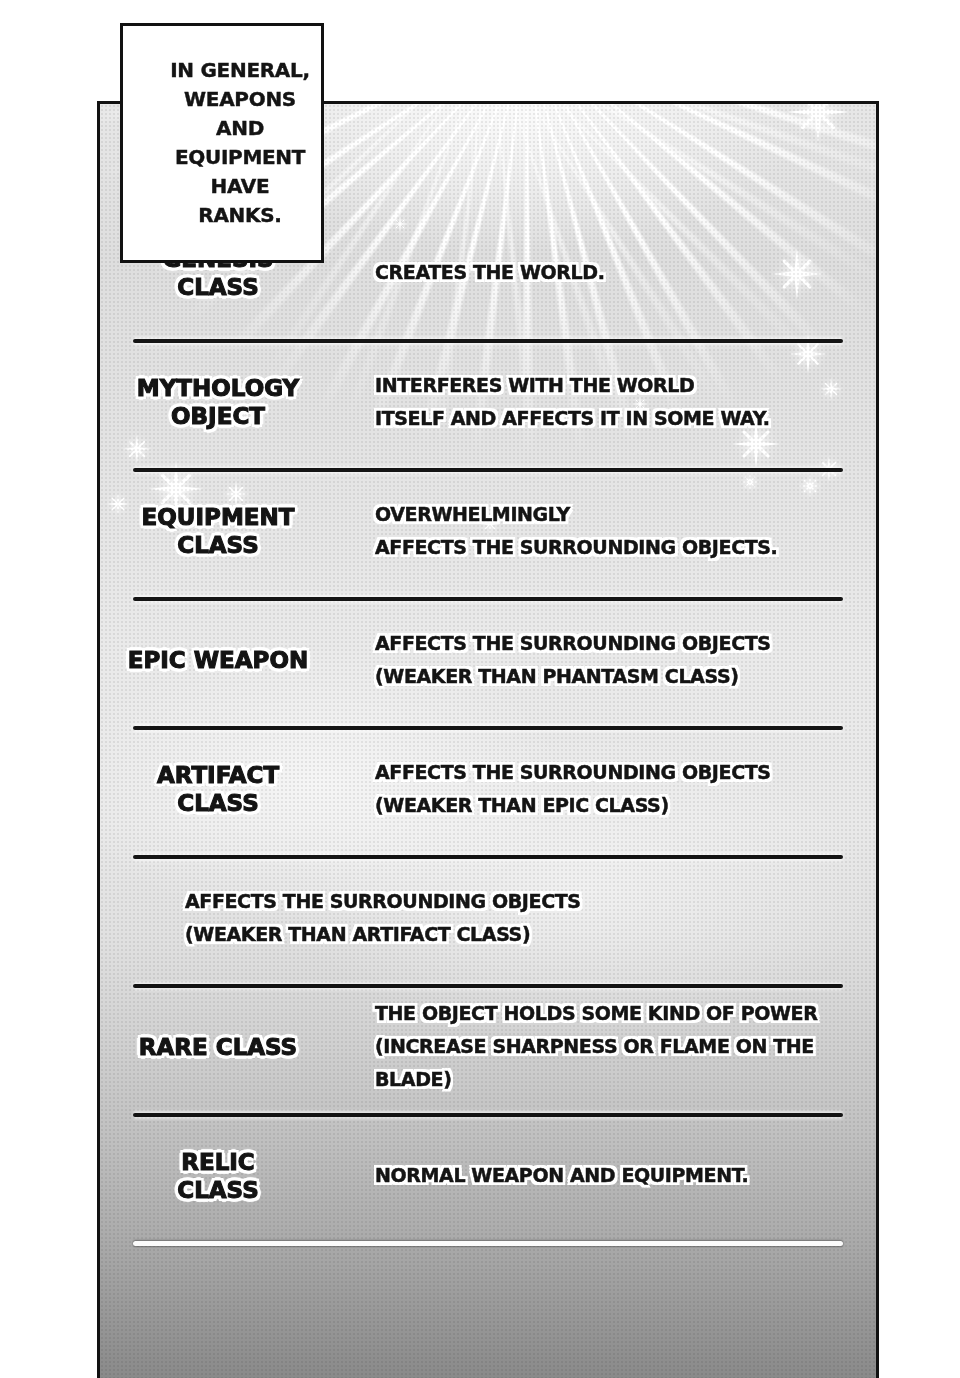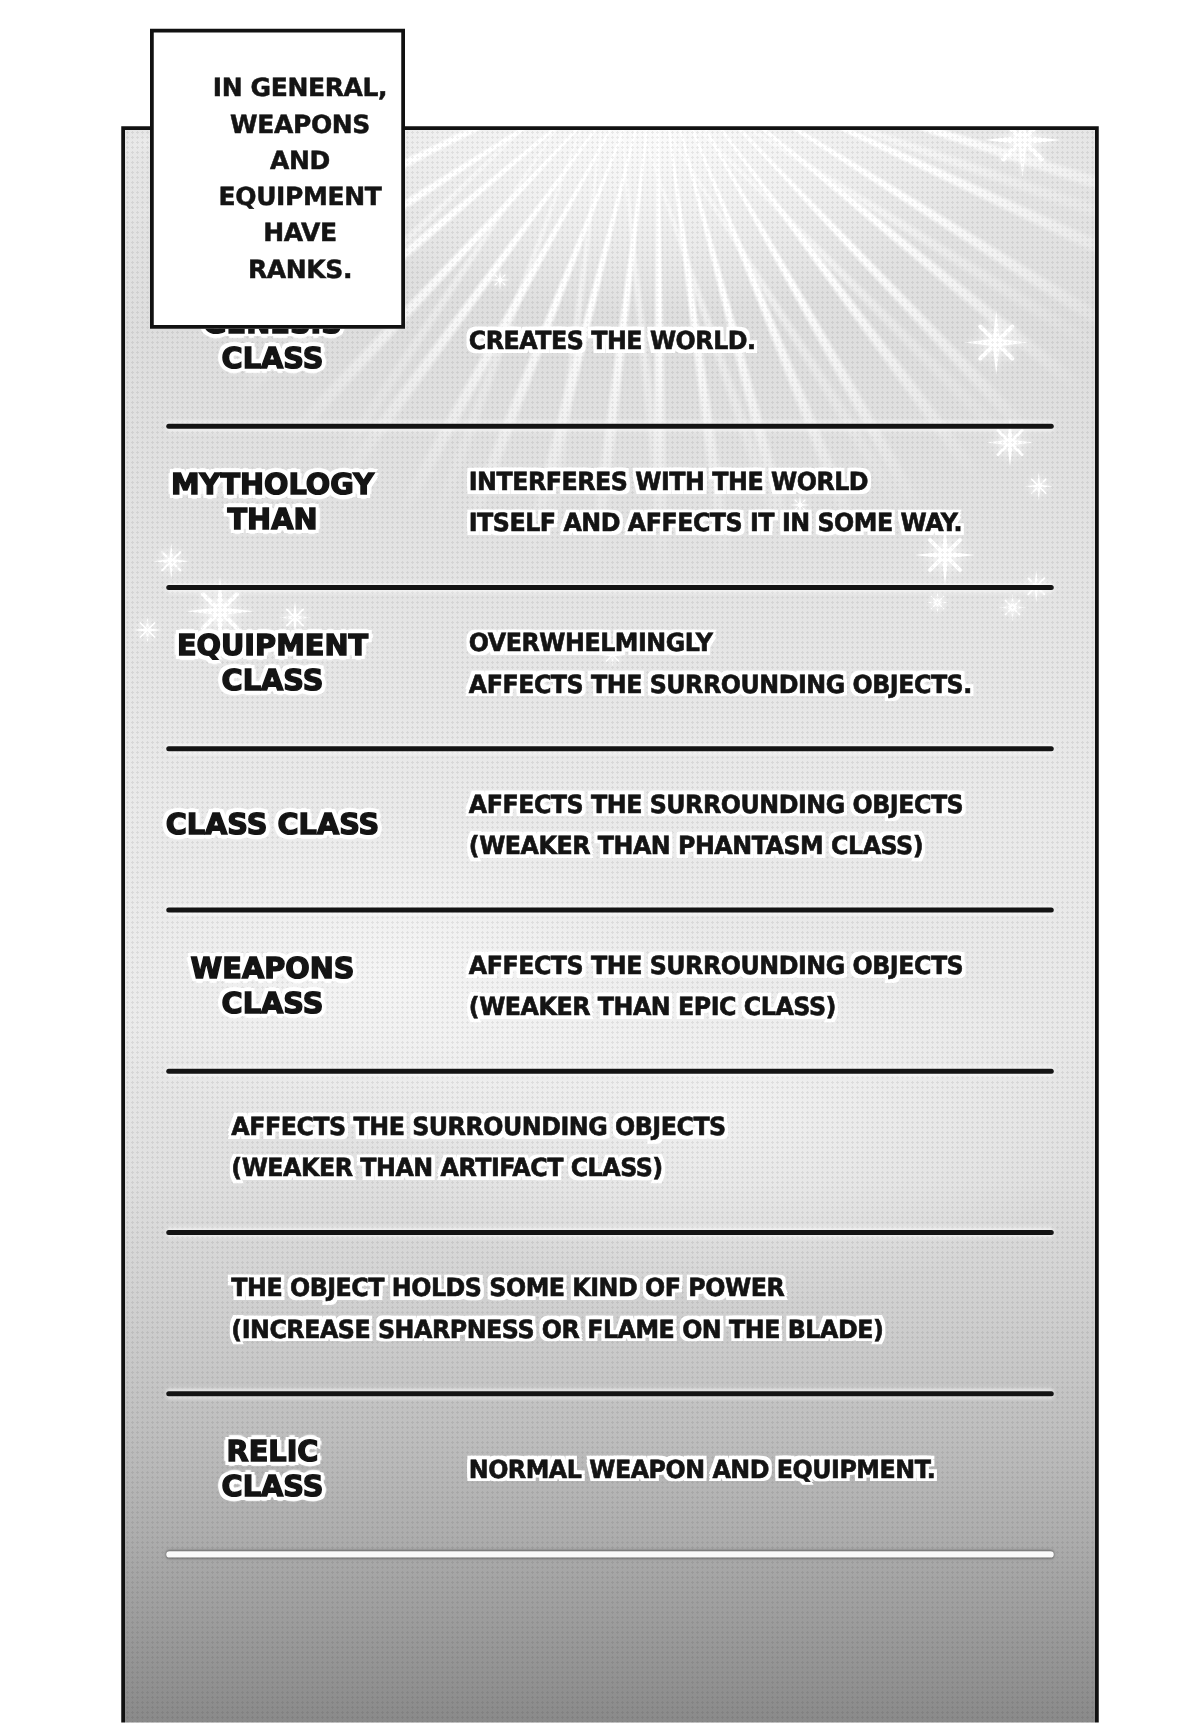--- a/index.html
+++ b/index.html
@@ -146,56 +146,57 @@
     <div class="rows">
   <div class="row">
     <div class="rank">GENESIS
 CLASS</div>
     <div class="desc">CREATES THE WORLD.</div>
     <div class="rule"></div>
   </div>
 
   <div class="row">
     <div class="rank">MYTHOLOGY
-THAN</div>
+OBJECT</div>
     <div class="desc">INTERFERES WITH THE WORLD
 ITSELF AND AFFECTS IT IN SOME WAY.</div>
     <div class="rule"></div>
   </div>
 
   <div class="row">
     <div class="rank">EQUIPMENT
 CLASS</div>
     <div class="desc">OVERWHELMINGLY
 AFFECTS THE SURROUNDING OBJECTS.</div>
     <div class="rule"></div>
   </div>
 
   <div class="row">
-    <div class="rank">CLASS CLASS</div>
+    <div class="rank">EPIC WEAPON</div>
     <div class="desc">AFFECTS THE SURROUNDING OBJECTS
 (WEAKER THAN PHANTASM CLASS)</div>
     <div class="rule"></div>
   </div>
 
   <div class="row">
-    <div class="rank">WEAPONS
+    <div class="rank">ARTIFACT
 CLASS</div>
     <div class="desc">AFFECTS THE SURROUNDING OBJECTS
 (WEAKER THAN EPIC CLASS)</div>
     <div class="rule"></div>
   </div>
 
   <div class="row">
     <div class="desc">AFFECTS THE SURROUNDING OBJECTS
 (WEAKER THAN ARTIFACT CLASS)</div>
     <div class="rule"></div>
   </div>
 
   <div class="row">
+    <div class="rank">RARE CLASS</div>
     <div class="desc">THE OBJECT HOLDS SOME KIND OF POWER
 (INCREASE SHARPNESS OR FLAME ON THE BLADE)</div>
     <div class="rule"></div>
   </div>
 
   <div class="row last">
     <div class="rank">RELIC
 CLASS</div>
     <div class="desc">NORMAL WEAPON AND EQUIPMENT.</div>
     <div class="rule"></div>

